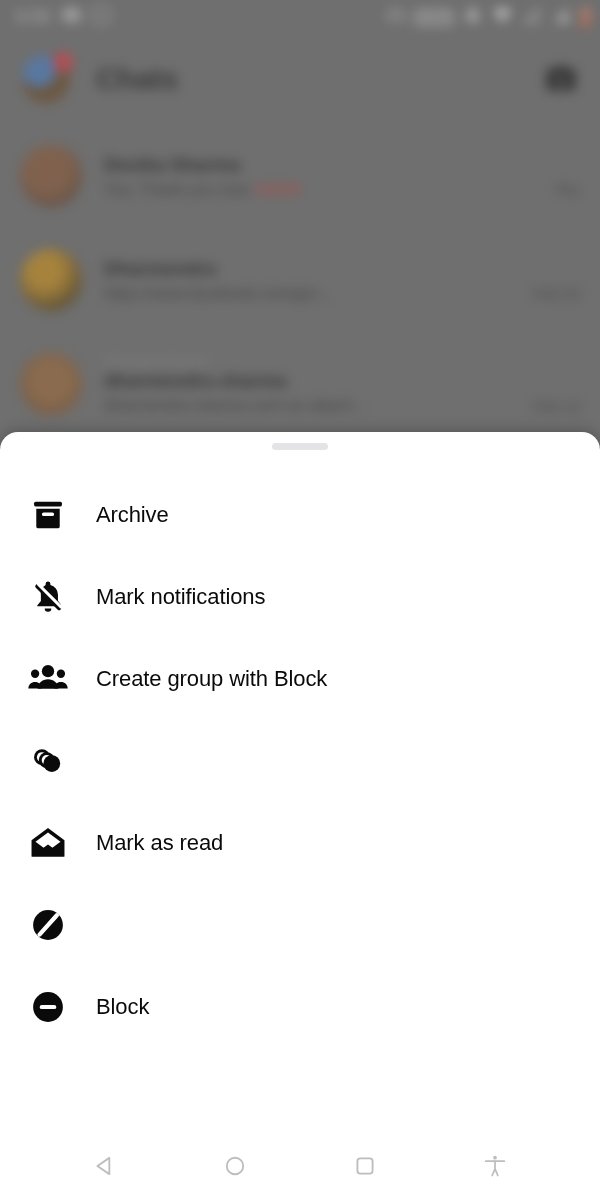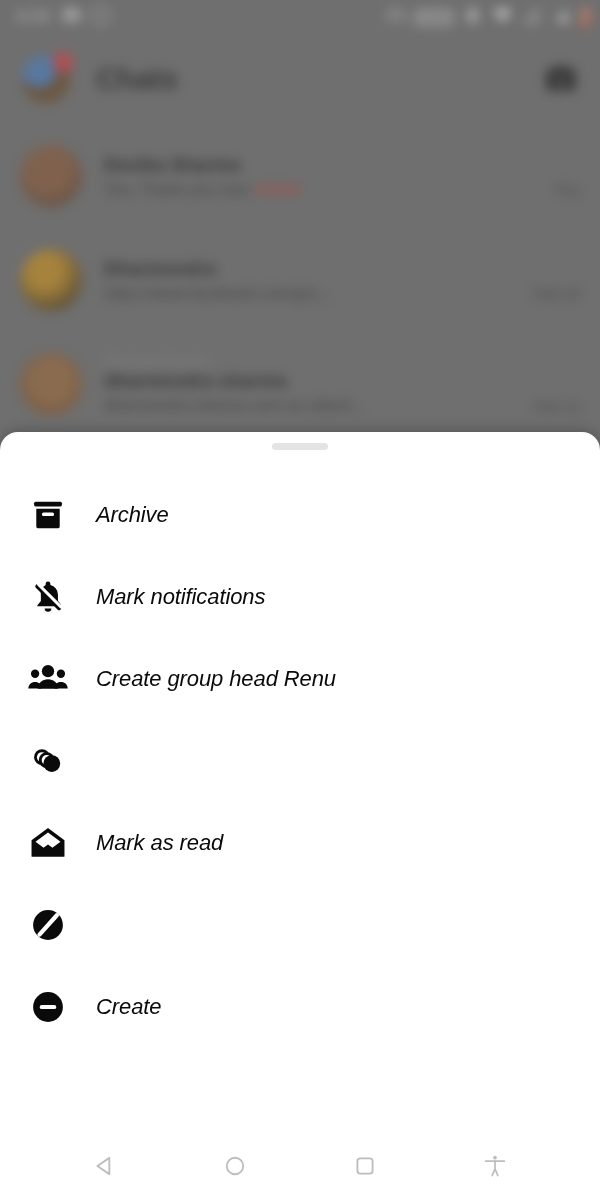--- a/index.html
+++ b/index.html
@@ -83,21 +83,21 @@
     position:absolute; left:0; bottom:0; width:600px; height:768px;
     background:#ffffff;
     border-radius:18px 18px 0 0;
     box-shadow:0 -2px 14px rgba(0,0,0,.22);
     overflow:hidden;
   }
   .grabber{
     width:56px; height:7px; border-radius:4px; background:#e4e4e6;
     margin:11px auto 0;
   }
-  .menu{ padding-top:24px;font-style:italic; }
+  .menu{ padding-top:24px; }
   .menu-item{
     display:flex; align-items:center;
     height:82px;
     padding:0 26px;
     cursor:pointer;
   }
   .mi-icon{
     width:44px; flex:none;
     display:flex; align-items:center; justify-content:center;
   }
@@ -262,21 +262,21 @@
       <span class="mi-icon">
         <svg width="40" height="40" viewBox="0 0 26 24">
           <circle cx="4.6" cy="8.6" r="2.7" fill="#0a0a0a"></circle>
           <circle cx="21.4" cy="8.6" r="2.7" fill="#0a0a0a"></circle>
           <path d="M.2 18.2c0-2.6 2-4.3 4.4-4.3s4.4 1.7 4.4 4.3z" fill="#0a0a0a"></path>
           <path d="M16.9 18.2c0-2.6 2-4.3 4.5-4.3s4.4 1.7 4.4 4.3z" fill="#0a0a0a"></path>
           <circle cx="13" cy="6.9" r="4" fill="#0a0a0a"></circle>
           <path d="M6.3 18.4c0-3.7 3-6.2 6.7-6.2s6.7 2.5 6.7 6.2z" fill="#0a0a0a"></path>
         </svg>
       </span>
-      <span class="mi-label">Create group head Renu</span>
+      <span class="mi-label">Create group with Block</span>
     </div>
 
     <div class="menu-item">
       <span class="mi-icon">
         <svg width="38" height="38" viewBox="0 0 24 24">
           <circle cx="8.2" cy="9.6" r="5" fill="#0a0a0a"></circle>
           <circle cx="8.2" cy="9.6" r="3.2" fill="#fff"></circle>
           <circle cx="11.2" cy="11.4" r="5" fill="#0a0a0a"></circle>
           <circle cx="11.2" cy="11.4" r="3.2" fill="#fff"></circle>
           <circle cx="14.4" cy="13.6" r="5.3" fill="#0a0a0a"></circle>
@@ -304,21 +304,21 @@
       </span>
     </div>
 
     <div class="menu-item">
       <span class="mi-icon">
         <svg width="38" height="38" viewBox="0 0 24 24">
           <circle cx="12" cy="12" r="9.4" fill="#0a0a0a"></circle>
           <rect x="6.8" y="10.8" width="10.4" height="2.5" rx="1.2" fill="#fff"></rect>
         </svg>
       </span>
-      <span class="mi-label">Create</span>
+      <span class="mi-label">Block</span>
     </div>
 
   </div>
 
   <div class="navbar">
     <div class="nav-btn">
       <svg width="26" height="26" viewBox="0 0 24 24">
         <path d="M16 4.5v15L5 12z" fill="none" stroke="#bdbdbd" stroke-width="1.7" stroke-linejoin="round"></path>
       </svg>
     </div>

